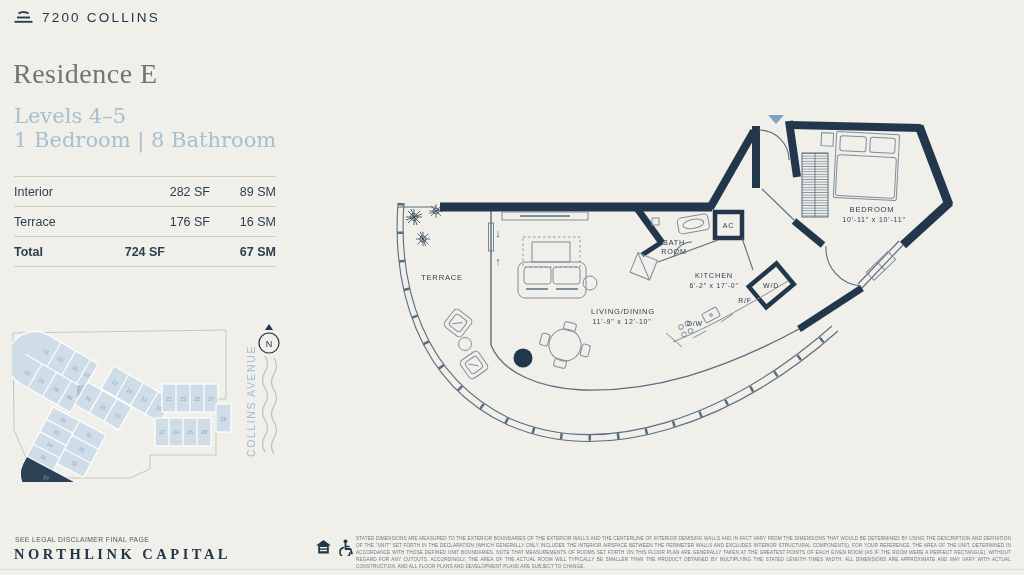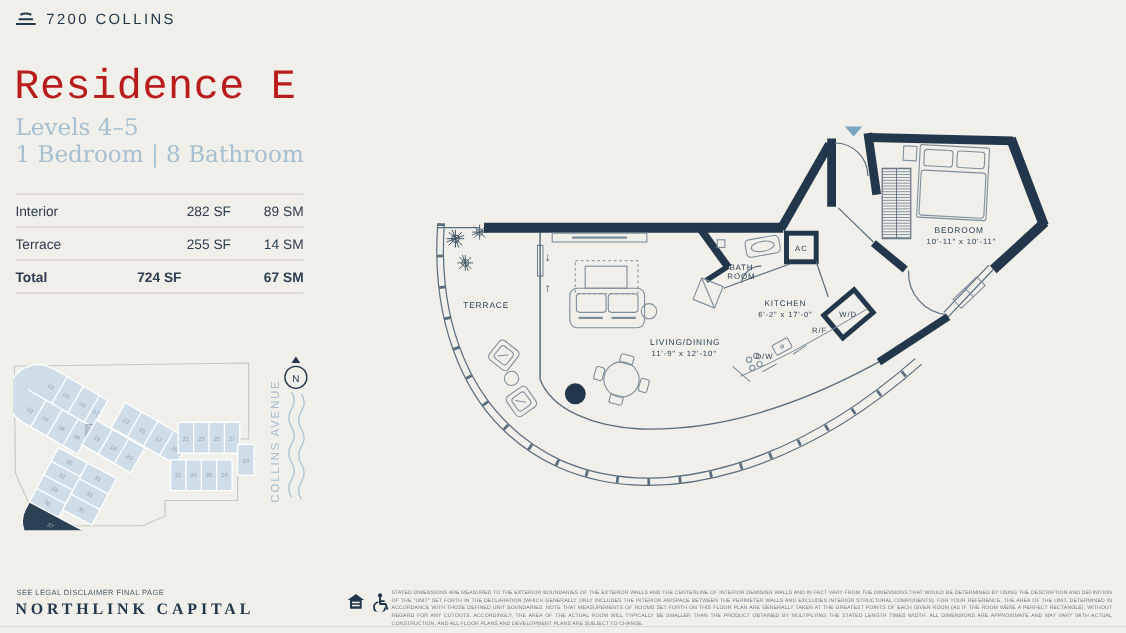--- a/index.html
+++ b/index.html
@@ -2,22 +2,22 @@
 <html><head>
 <meta charset="utf-8">
 <style>
   html,body{margin:0;padding:0;background:#f0efe9;}
   .page{position:relative;width:1024px;height:575px;background:#f0efe9;overflow:hidden;
         font-family:"Liberation Sans",sans-serif;color:#22374b;}
   
   .brand{position:absolute;left:14px;top:10px;display:flex;gap:9px;}
   .brand-name{font-size:13.5px;letter-spacing:2.2px;color:#22374b;font-weight:500;}
   
-  .res-title{position:absolute;left:13px;top:58px;font-family:Liberation Mono, monospace;font-weight:400;
-             font-size:38px;color:#b91c1c;letter-spacing:.5px;}
+  .res-title{position:absolute;left:13px;top:58px;font-family:Liberation Serif, serif;font-weight:400;
+             font-size:28px;color:#737373;letter-spacing:.5px;}
   .res-sub{position:absolute;left:14px;top:104px;font-family:"DejaVu Serif",serif;font-weight:400;
            font-size:21px;line-height:24px;color:#a6bfd1;}
   
   .area-table{position:absolute;left:14px;top:176px;width:262px;font-size:12.5px;color:#2c3e4f;}
   .area-row{display:flex;align-items:flex-start;border-top:1px solid #cfcec4;padding:8px 0 8px 0;height:13px;}
   .area-row.total{font-weight:bold;border-bottom:1px solid #cfcec4;gap:45px;}
   .a-lbl{flex:1;}
   .a-sf{width:72px;text-align:right;}
   .a-sm{width:66px;text-align:right;}
   
@@ -59,22 +59,22 @@
   </div>
 
   <div class="area-table">
     <div class="area-row">
       <span class="a-lbl">Interior</span>
       <span class="a-sf">282 SF</span>
       <span class="a-sm">89 SM</span>
     </div>
     <div class="area-row">
       <span class="a-lbl">Terrace</span>
-      <span class="a-sf">255 SF</span>
-      <span class="a-sm">14 SM</span>
+      <span class="a-sf">176 SF</span>
+      <span class="a-sm">16 SM</span>
     </div>
     <div class="area-row total">
       <span class="a-lbl">Total</span>
       <span class="a-sf">724 SF</span>
       <span class="a-sm">67 SM</span>
     </div>
   </div>
 
   <svg class="floorplan" width="580" height="355" viewBox="0 0 580 355">
     <defs>

